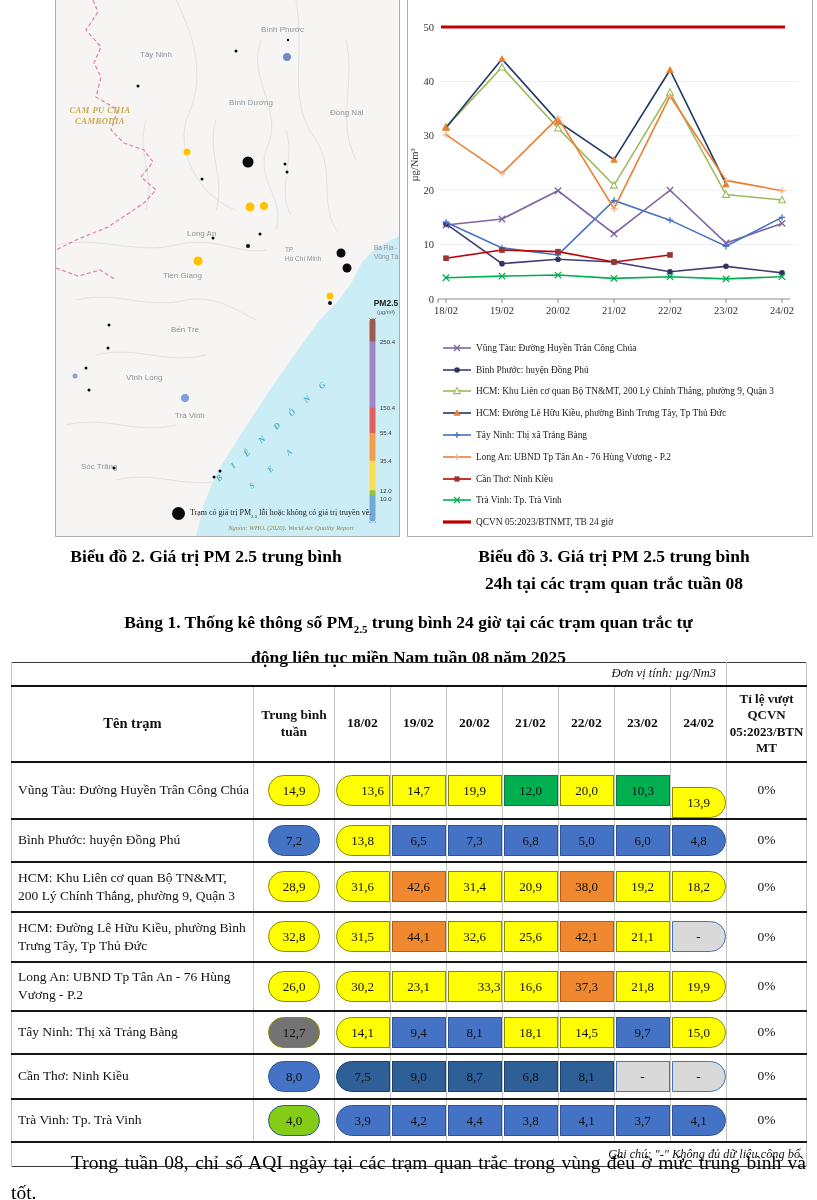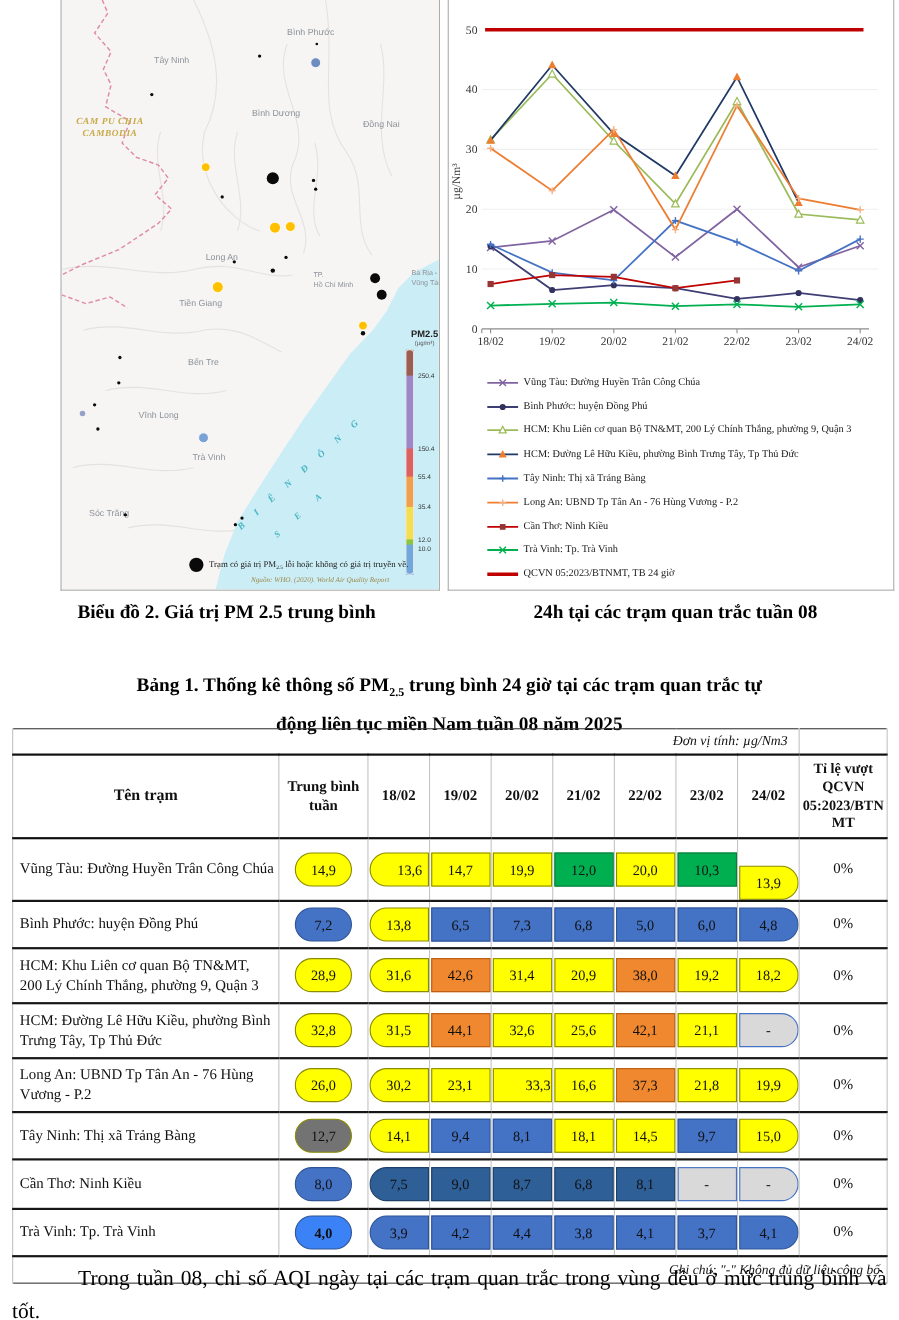--- a/index.html
+++ b/index.html
@@ -354,20 +354,21 @@
         </svg>
         <span>QCVN 05:2023/BTNMT, TB 24 giờ</span>
       </div>
     </div>
 </div>
 
 <div id="cap2" class="fig-caption">
   <div>Biểu đồ 2. Giá trị PM 2.5 trung bình</div>
 </div>
 <div id="cap3" class="fig-caption">
+  <div>Biểu đồ 3. Giá trị PM 2.5 trung bình</div>
   <div>24h tại các trạm quan trắc tuần 08</div>
 </div>
 
 <div id="table-title">
   <div><span>Bảng 1. Thống kê thông số PM</span><sub class="small">2.5</sub><span> trung bình 24 giờ tại các trạm quan trắc tự</span></div>
   <div>động liên tục miền Nam tuần 08 năm 2025</div>
 </div>
 
 <div id="table-wrap">
   <table id="stats-table">
@@ -595,21 +596,21 @@
             <div class="chip day" style="background: rgb(217, 217, 217); border-color: rgb(68, 114, 196);">-</div>
           </td>
           <td>
             <div class="chip day last" style="background: rgb(217, 217, 217); border-color: rgb(68, 114, 196);">-</div>
           </td>
           <td class="pct-cell">0%</td>
         </tr>
         <tr class="data-row" style="height: 43px;">
           <td class="name-cell">Trà Vinh: Tp. Trà Vinh</td>
           <td>
-            <div class="chip avg" style="background: #3b82f6; border-color: rgb(47, 85, 151); font-weight: bold;">4,0</div>
+            <div class="chip avg" style="background: #84cc16; border-color: rgb(47, 85, 151);">4,0</div>
           </td>
           <td>
             <div class="chip day first" style="background: rgb(68, 114, 196); border-color: rgb(47, 85, 151);">3,9</div>
           </td>
           <td>
             <div class="chip day" style="background: rgb(68, 114, 196); border-color: rgb(47, 85, 151);">4,2</div>
           </td>
           <td>
             <div class="chip day" style="background: rgb(68, 114, 196); border-color: rgb(47, 85, 151);">4,4</div>
           </td>

